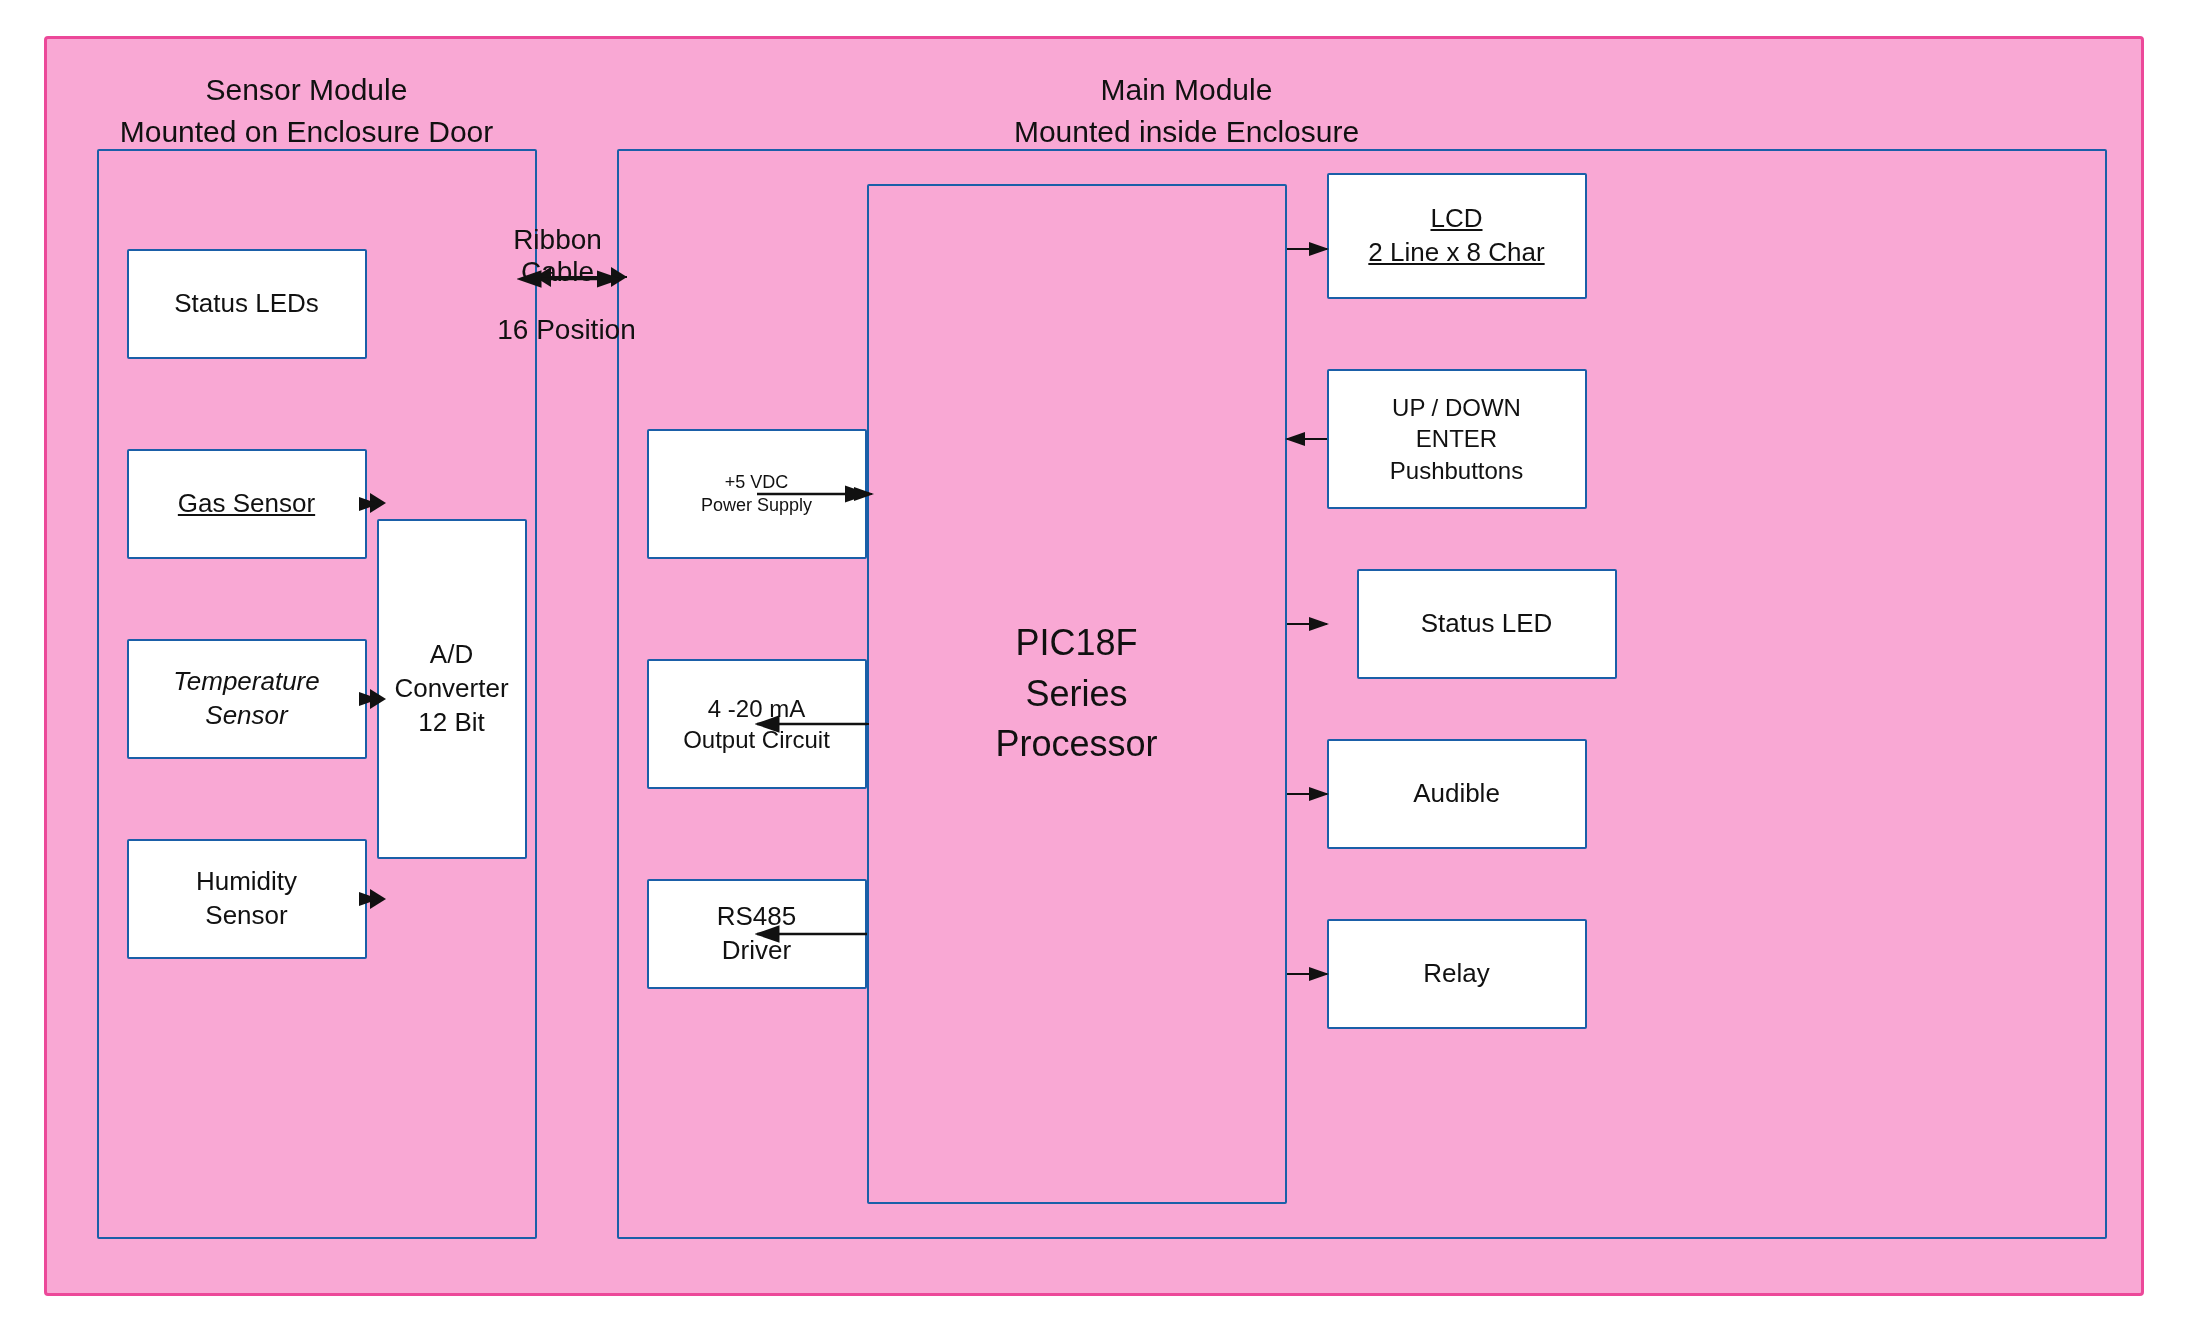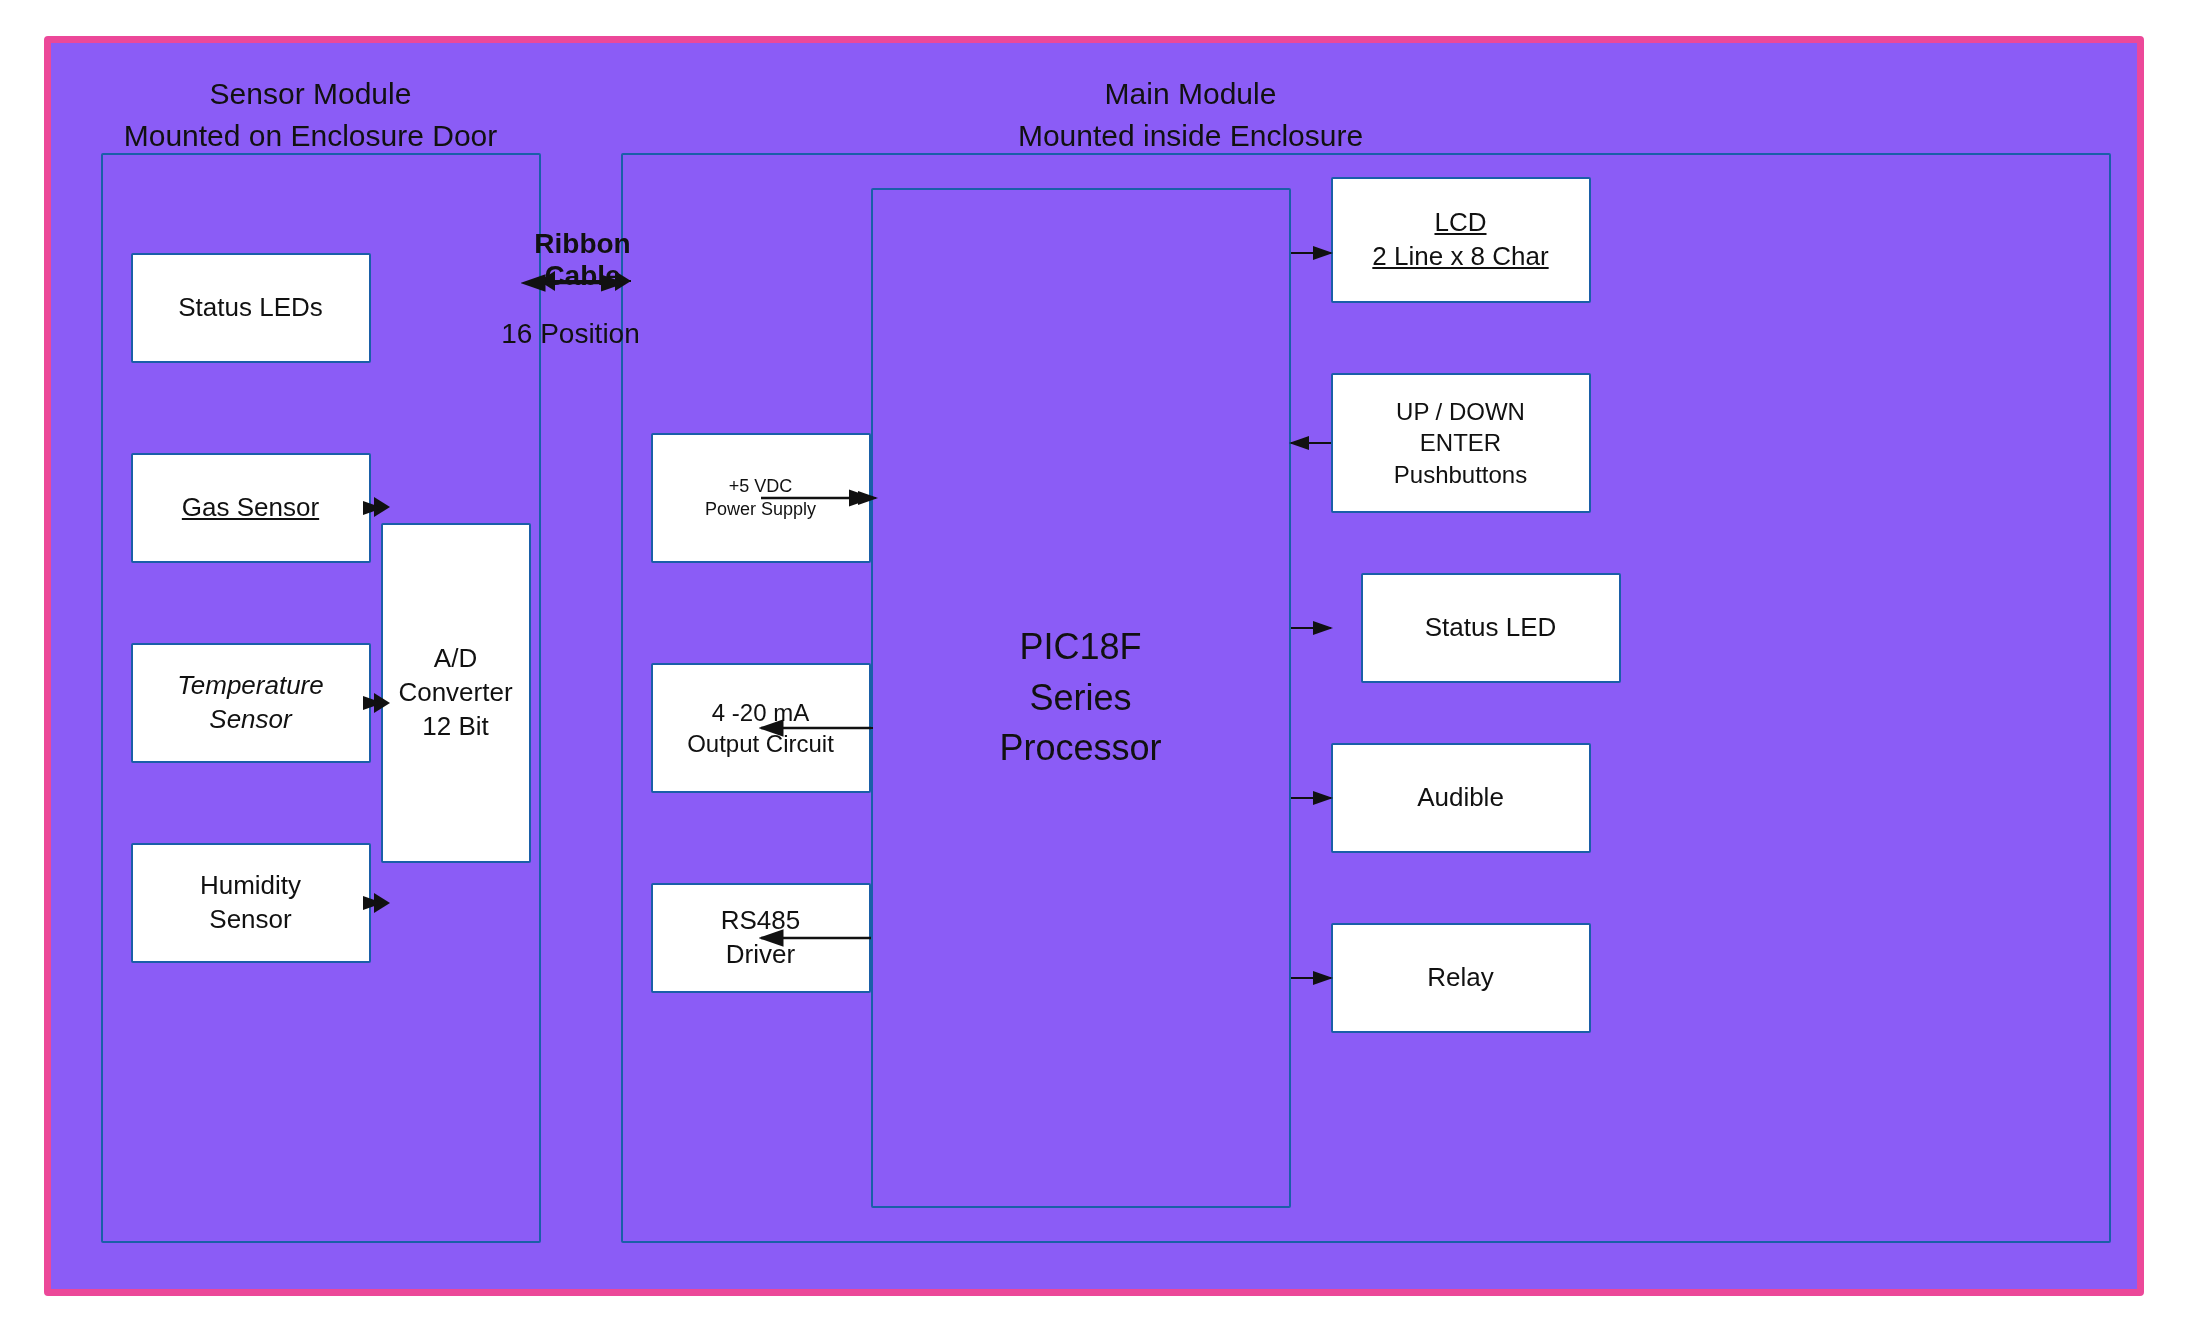--- a/index.html
+++ b/index.html
@@ -9,24 +9,24 @@
       width: 2187px;
       height: 1332px;
       overflow: hidden;
       display: flex;
       align-items: center;
       justify-content: center;
     }
     .diagram-container {
       width: 2100px;
       height: 1260px;
-      border: 7px solid #ec4899;
+      border: 3px solid #ec4899;
       border-radius: 4px;
       position: relative;
-      background: #8b5cf6;
+      background: #f9a8d4;
     }
     .block {
       position: absolute;
       border: 2px solid #1a5fa8;
       border-radius: 2px;
       background: #fff;
       display: flex;
       align-items: center;
       justify-content: center;
       text-align: center;
@@ -103,21 +103,21 @@
 
   <div class="arrow-line arrow-h" style="left:320px; top:463px; width:14px; height:2px;"></div>
   <div class="arrowhead-right" style="left:323px; top:454px;"></div>
 
   <div class="arrow-line arrow-h" style="left:320px; top:659px; width:14px; height:2px;"></div>
   <div class="arrowhead-right" style="left:323px; top:650px;"></div>
 
   <div class="arrow-line arrow-h" style="left:320px; top:859px; width:14px; height:2px;"></div>
   <div class="arrowhead-right" style="left:323px; top:850px;"></div>
 
-  <div class="ribbon-label" style="left:472px; top:185px; width:120px;font-weight:bold;">
+  <div class="ribbon-label" style="left:451px; top:185px; width:120px;">
     <span>Ribbon Cable</span>
   </div>
   <div class="ribbon-label" style="left:445px; top:275px; width:150px;">
     <span>16 Position</span>
   </div>
 
   <div class="arrow-line arrow-h" style="left:490px; top:237px; width:90px; height:2px;"></div>
   <div class="arrowhead-right" style="left:564px; top:228px;"></div>
   <div class="arrowhead-left" style="left:488px; top:228px;"></div>
 

